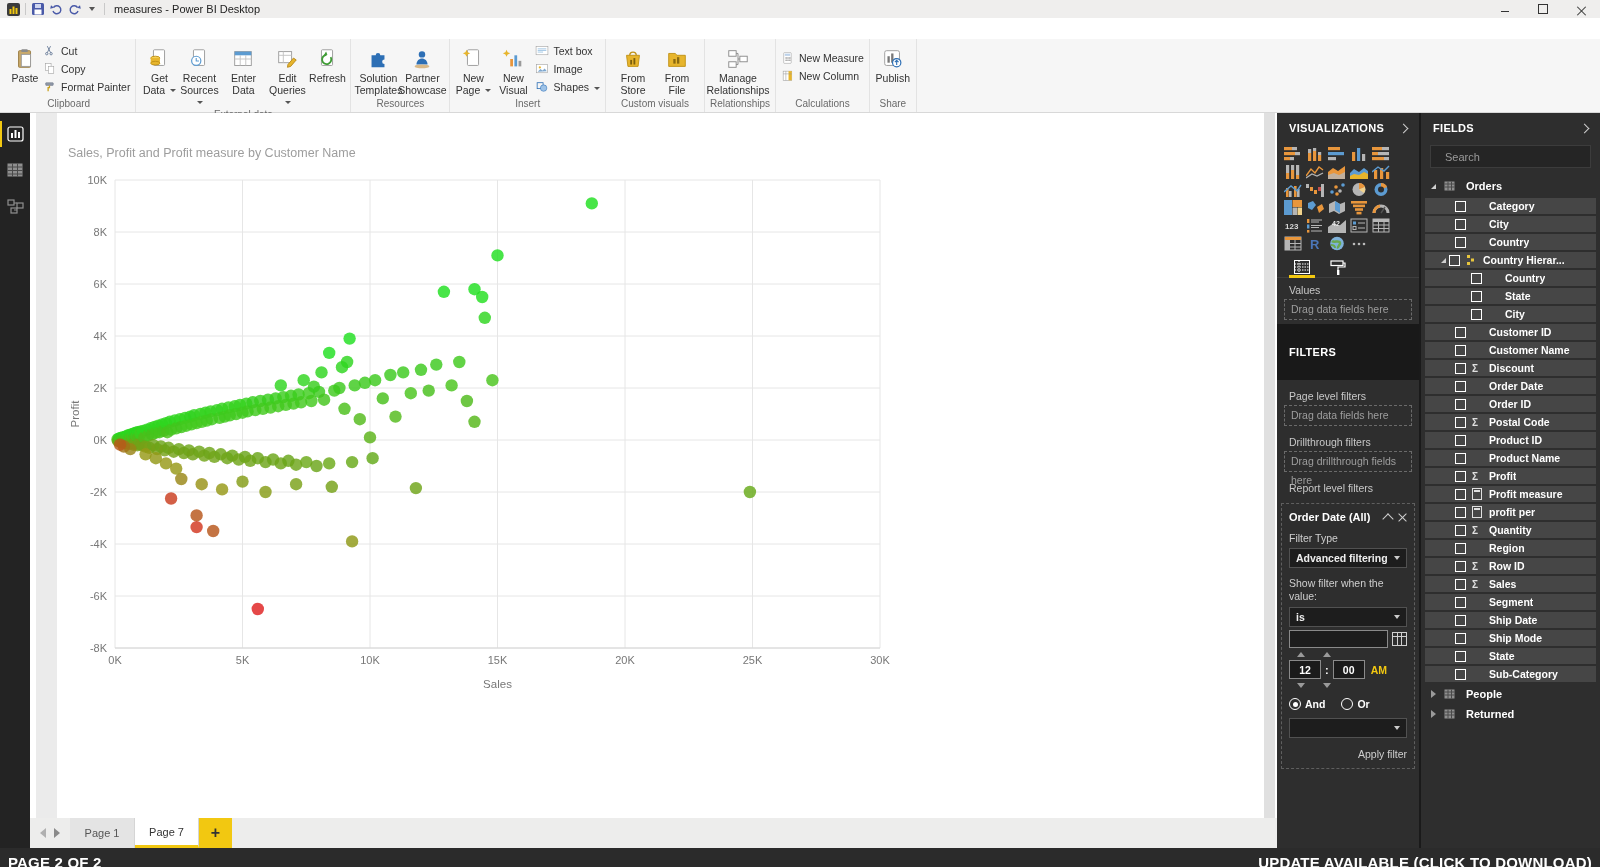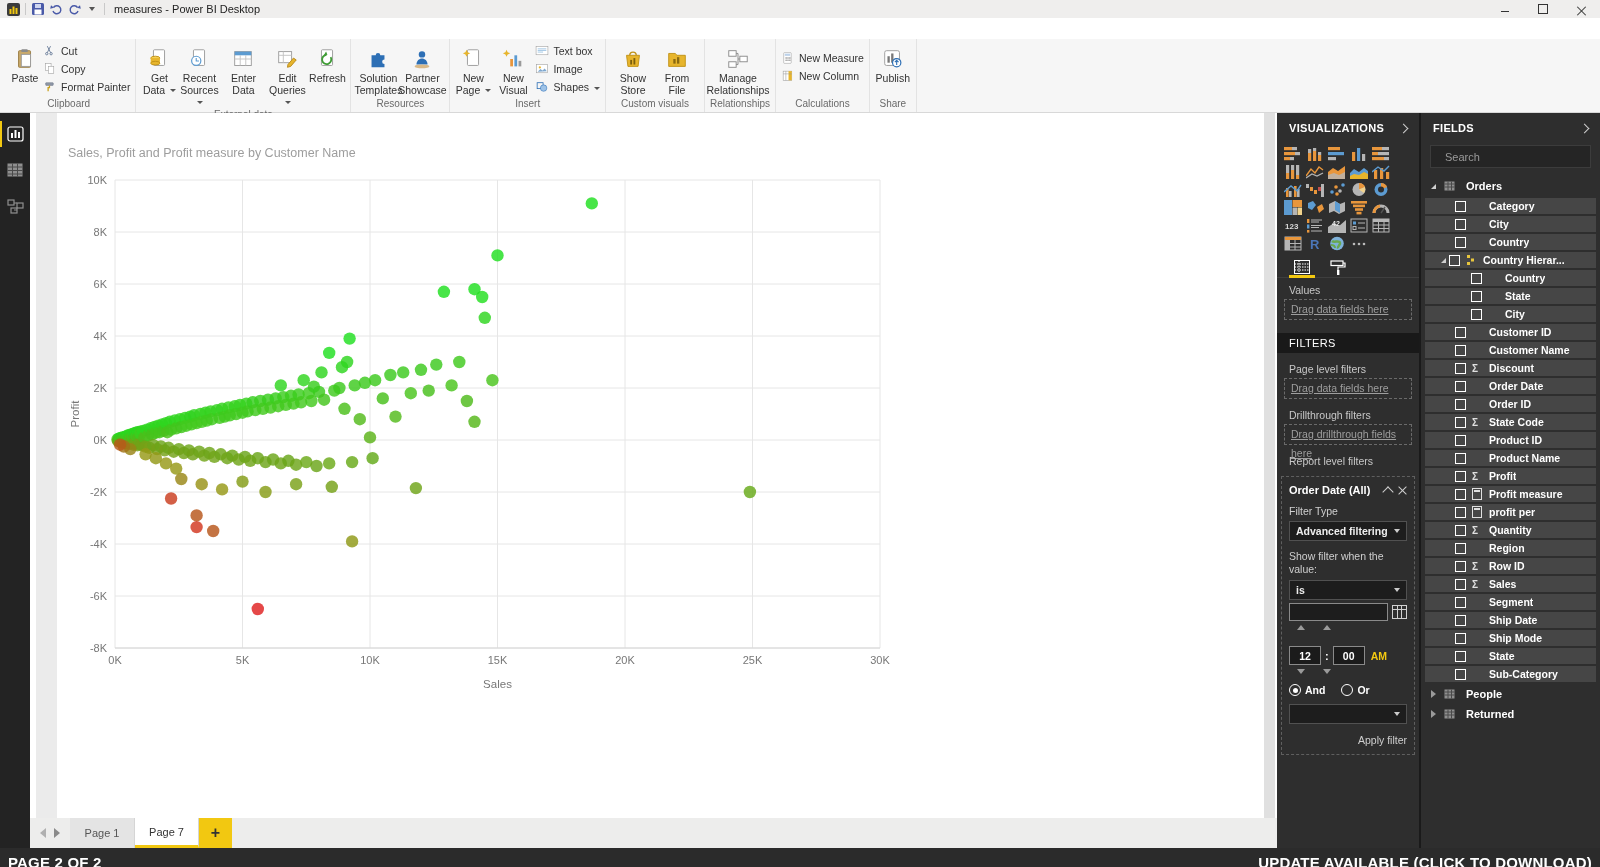--- a/index.html
+++ b/index.html
@@ -56,50 +56,50 @@
   #chart-title{left:68px;top:146px;font-size:12.5px;color:#9d9d9d;}
   #scatter-wrap{left:55px;top:140px;}
 
   
   .panel{background:#2e2e2e;color:#ddd;}
   #viz-panel{left:1277px;top:113px;width:142px;height:735px;}
   #panel-divider{left:1419px;top:113px;width:2px;height:735px;background:#1a1a1a;}
   #fields-panel{left:1421px;top:113px;width:179px;height:735px;}
   .panel-header{display:flex;align-items:center;justify-content:space-between;padding:9px 12px 6px 12px;font-size:11px;font-weight:bold;color:#fff;letter-spacing:.3px;}
   .chev-right{width:6px;height:6px;border-top:1.5px solid #cfcfcf;border-right:1.5px solid #cfcfcf;transform:rotate(45deg);cursor:pointer;}
-  .drag-box{border:1px dashed #6a6a6a;color:#9e9e9e;font-size:10.5px;height:19px;line-height:19px;padding-left:6px;margin:3px 7px 0 7px;text-decoration:underline;}
+  .drag-box{border:1px dashed #6a6a6a;color:#9e9e9e;font-size:10.5px;height:19px;line-height:19px;padding-left:6px;margin:3px 7px 0 7px;}
   .sec-label{color:#c8c8c8;font-size:10.5px;padding:10px 12px 0 12px;}
 
   
   #viz-grid{display:flex;flex-wrap:wrap;padding:4px 3px 0 5px;width:136px;box-sizing:border-box;}
   .vtile{width:19px;height:16px;margin:1px 1.5px;display:flex;align-items:center;justify-content:center;cursor:pointer;}
   
   #viz-tabs{display:flex;gap:14px;padding:8px 0 0 14px;border-bottom:1px solid #3e3e3e;height:26px;box-sizing:border-box;}
   .vtab{position:relative;width:22px;display:flex;justify-content:center;cursor:pointer;}
   .vtab.active::after{content:"";position:absolute;left:-2px;right:-2px;bottom:-1px;height:3px;background:#f2c811;}
 
   
-  #filters-band{background:#191919;color:#fff;font-weight:normal;font-size:11px;letter-spacing:.3px;padding:4px 12px;margin-top:13px;}
+  #filters-band{background:#191919;color:#fff;font-weight:bold;font-size:11px;letter-spacing:.3px;padding:22px 12px;margin-top:4px;}
 
   
   #filter-card{border:1px dashed #5f5f5f;margin:9px 4px 0 4px;padding:7px 7px 8px 7px;}
   #fc-head{display:flex;align-items:center;gap:6px;}
   #fc-title{font-size:11px;font-weight:bold;color:#fff;flex:1;}
   .fc-label{font-size:10.5px;color:#cfcfcf;margin-top:9px;}
   .fc-select{margin-top:4px;background:#1d1d1d;border:1px solid #515151;color:#eee;font-size:10.5px;font-weight:bold;height:18px;display:flex;align-items:center;padding:0 6px;justify-content:space-between;cursor:pointer;}
   .fc-input-row{display:flex;align-items:center;gap:4px;margin-top:3px;}
   .fc-input{flex:1;background:#1d1d1d;border:1px solid #8a8a8a;height:16px;}
   .cal-ico{width:13px;height:12px;border:1px solid #cfcfcf;background:
      linear-gradient(#cfcfcf,#cfcfcf) 0 3px/13px 1px no-repeat,
      linear-gradient(#cfcfcf,#cfcfcf) 4px 0/1px 12px no-repeat,
      linear-gradient(#cfcfcf,#cfcfcf) 8px 0/1px 12px no-repeat;cursor:pointer;}
   .spin-row{display:flex;align-items:center;gap:18px;margin:4px 0 0 8px;}
   .tri-up{width:0;height:0;border-left:4px solid transparent;border-right:4px solid transparent;border-bottom:5px solid #9a9a9a;cursor:pointer;}
   .tri-dn{width:0;height:0;border-left:4px solid transparent;border-right:4px solid transparent;border-top:5px solid #9a9a9a;cursor:pointer;}
-  #time-row{display:flex;align-items:center;gap:4px;margin-top:16px;}
+  #time-row{display:flex;align-items:center;gap:4px;margin-top:3px;}
   .time-box{width:30px;height:17px;background:#1b1b1b;border:1px solid #8a8a8a;color:#fff;font-size:10.5px;font-weight:bold;display:flex;align-items:center;justify-content:center;}
   #meridiem{color:#f2c811;font-weight:bold;font-size:10.5px;margin-left:2px;}
   #radio-row{display:flex;align-items:center;gap:16px;margin-top:10px;}
   .radio{display:flex;align-items:center;gap:4px;font-size:10.5px;font-weight:bold;color:#fff;cursor:pointer;}
   .rdot{width:10px;height:10px;border:1px solid #fff;border-radius:50%;display:flex;align-items:center;justify-content:center;}
   .rdot.sel::after{content:"";width:5px;height:5px;border-radius:50%;background:#fff;}
   #apply-filter{text-align:right;color:#cfcfcf;font-size:10.5px;margin-top:10px;cursor:pointer;}
   .x-ico{width:9px;height:9px;position:relative;cursor:pointer;}
   .x-ico::before,.x-ico::after{content:"";position:absolute;left:4px;top:-1px;width:1px;height:11px;background:#cfcfcf;}
   .x-ico::before{transform:rotate(45deg);} .x-ico::after{transform:rotate(-45deg);}
@@ -369,21 +369,21 @@
         <div class="rbtns">
           <div class="rbig ">
             <span>
               <svg width="24" height="24" viewBox="0 0 26 26">
                 <path d="M6 9h14l-1.5 12h-11z" fill="#e7b52c" stroke="#c09117"></path>
                 <path d="M9.5 9a3.5 3.5 0 0 1 7 0" fill="none" stroke="#c09117" stroke-width="1.5"></path>
                 <rect x="10" y="14" width="2" height="5" fill="#7c5f0d"></rect>
                 <rect x="13.5" y="12" width="2" height="7" fill="#7c5f0d"></rect>
               </svg>
             </span>
-            <span>Show Store</span>
+            <span>From Store</span>
           </div>
           <div class="rbig ">
             <span>
               <svg width="24" height="24" viewBox="0 0 26 26">
                 <path d="M4 7h7l2 2h9v12H4z" fill="#e7b52c" stroke="#c09117"></path>
                 <rect x="9" y="13" width="2.5" height="5" fill="#8a6a10"></rect>
                 <rect x="13" y="11" width="2.5" height="7" fill="#8a6a10"></rect>
               </svg>
             </span>
             <span>From File</span>
@@ -1112,21 +1112,21 @@
           <span style="white-space:nowrap;overflow:hidden;text-overflow:ellipsis;">Order Date</span>
         </div>
         <div class="fld-row">
           <span class="cbx"></span>
           <span class="pfx"></span>
           <span style="white-space:nowrap;overflow:hidden;text-overflow:ellipsis;">Order ID</span>
         </div>
         <div class="fld-row">
           <span class="cbx"></span>
           <span class="pfx">Σ</span>
-          <span style="white-space:nowrap;overflow:hidden;text-overflow:ellipsis;">State Code</span>
+          <span style="white-space:nowrap;overflow:hidden;text-overflow:ellipsis;">Postal Code</span>
         </div>
         <div class="fld-row">
           <span class="cbx"></span>
           <span class="pfx"></span>
           <span style="white-space:nowrap;overflow:hidden;text-overflow:ellipsis;">Product ID</span>
         </div>
         <div class="fld-row">
           <span class="cbx"></span>
           <span class="pfx"></span>
           <span style="white-space:nowrap;overflow:hidden;text-overflow:ellipsis;">Product Name</span>

